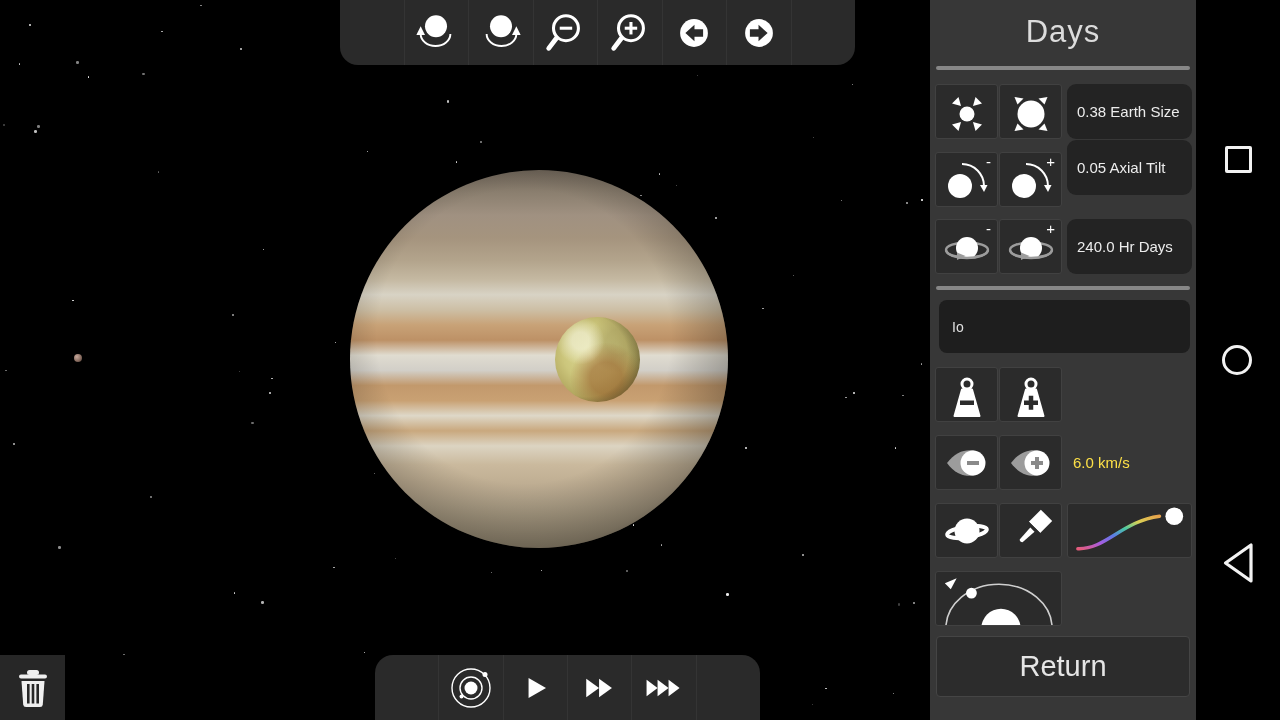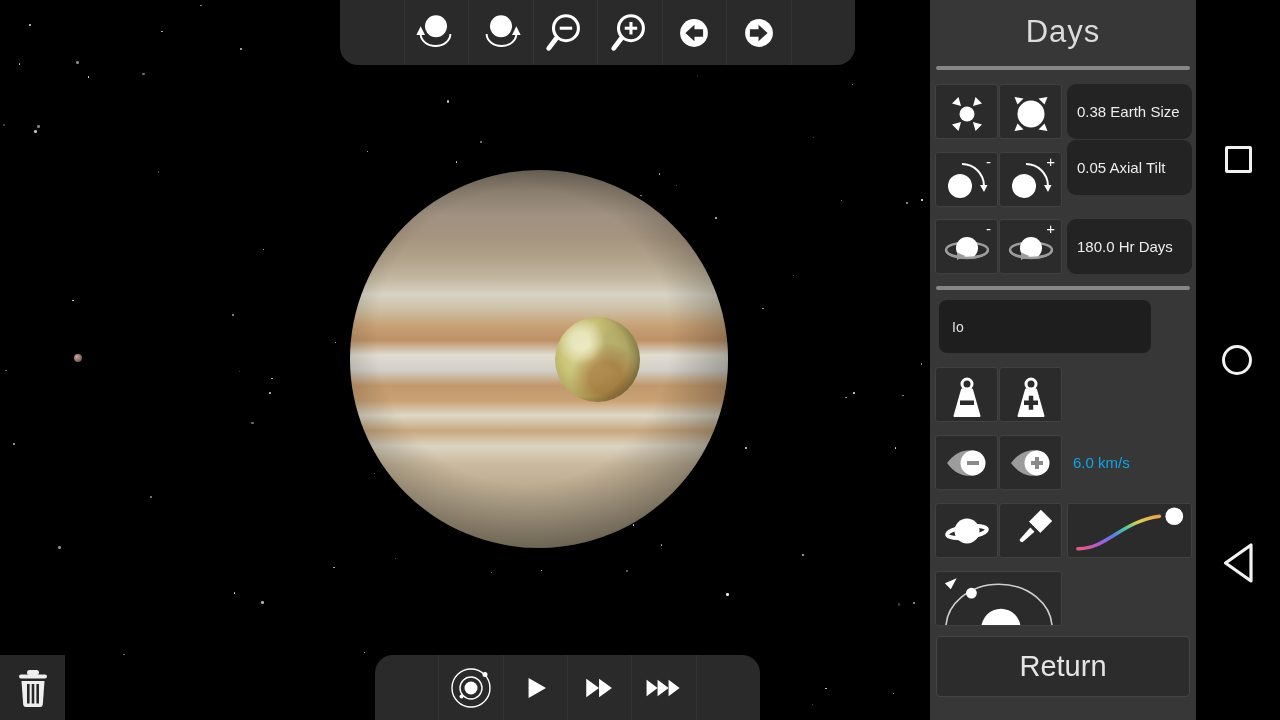--- a/index.html
+++ b/index.html
@@ -43,22 +43,22 @@
     justify-content:center;font-size:31px;font-weight:300;color:#dcdcdc;letter-spacing:1px;}
   .separator{position:absolute;left:6px;right:6px;height:4px;border-radius:2px;background:#878787;}
   .btn{position:absolute;width:63px;height:55px;background:#2b2b2b;border:1px solid #414141;
     box-sizing:border-box;border-radius:3px;display:flex;align-items:center;justify-content:center;}
   .wide-btn{position:absolute;background:#2b2b2b;border:1px solid #414141;box-sizing:border-box;
     border-radius:3px;display:flex;align-items:center;justify-content:center;overflow:hidden;}
   .badge{position:absolute;top:1px;right:6px;font-size:15px;color:#fff;line-height:15px;}
   .val-label{position:absolute;left:137px;width:125px;height:55px;background:#232323;border-radius:9px;
     display:flex;align-items:center;padding-left:10px;box-sizing:border-box;font-size:15px;color:#ececec;}
   .val-plain{position:absolute;left:143px;width:120px;height:55px;display:flex;align-items:center;
-    font-size:15px;color:#0ea5e9;}
-  .name-input{position:absolute;left:9px;top:300px;width:212px;height:53px;background:#1e1e1e;border:none;
+    font-size:15px;color:#fde047;}
+  .name-input{position:absolute;left:9px;top:300px;width:251px;height:53px;background:#1e1e1e;border:none;
     border-radius:8px;color:#e0e0e0;font-size:14px;padding:0 0 0 13px;box-sizing:border-box;
     font-family:"Liberation Sans",sans-serif;outline:none;}
   .return-btn{position:absolute;left:6px;top:636px;width:254px;height:61px;background:#2c2c2c;
     border:1px solid #454545;box-sizing:border-box;border-radius:4px;display:flex;align-items:center;
     justify-content:center;font-size:29px;font-weight:300;color:#e5e5e5;}
 
   
   .nav-bar{position:absolute;left:1196px;top:0;width:84px;height:720px;background:#000;}
   .nav-square{position:absolute;left:29px;top:146px;width:27px;height:27px;border:3px solid #f2f2f2;
     border-radius:2px;box-sizing:border-box;}
@@ -318,21 +318,21 @@
     </div>
     <div class="btn" style="left:69px;top:219px">
       <svg width="48" height="48" viewBox="0 0 48 48">
         <ellipse cx="24" cy="27" rx="21" ry="7.5" fill="none" stroke="#9c9c9c" stroke-width="2.4"></ellipse>
         <circle cx="24" cy="25" r="11" fill="#fff"></circle>
         <path d="M3.5 27.5 A20.5 7.5 0 0 0 44.5 27.5" fill="none" stroke="#9c9c9c" stroke-width="2.4"></path>
         <polygon points="14,37 14,29.5 22.5,33" fill="#9c9c9c"></polygon>
       </svg>
       <span class="badge">+</span>
     </div>
-    <div class="val-label" style="top:219px">180.0 Hr Days</div>
+    <div class="val-label" style="top:219px">240.0 Hr Days</div>
 
     <div class="separator" style="top:286px"></div>
 
     <input class="name-input" type="text" value="Io" style="">
 
     <div class="btn" style="left:5px;top:367px">
       <svg width="48" height="48" viewBox="0 0 48 48">
         <circle cx="24" cy="13" r="5" fill="none" stroke="#fff" stroke-width="3"></circle>
         <path d="M11.5 45 L19 18.5 L29 18.5 L36.5 45 Z" fill="#fff" stroke="#fff" stroke-width="2" stroke-linejoin="round"></path>
         <rect x="17" y="29.5" width="14" height="4.5" fill="#2b2b2b"></rect>

